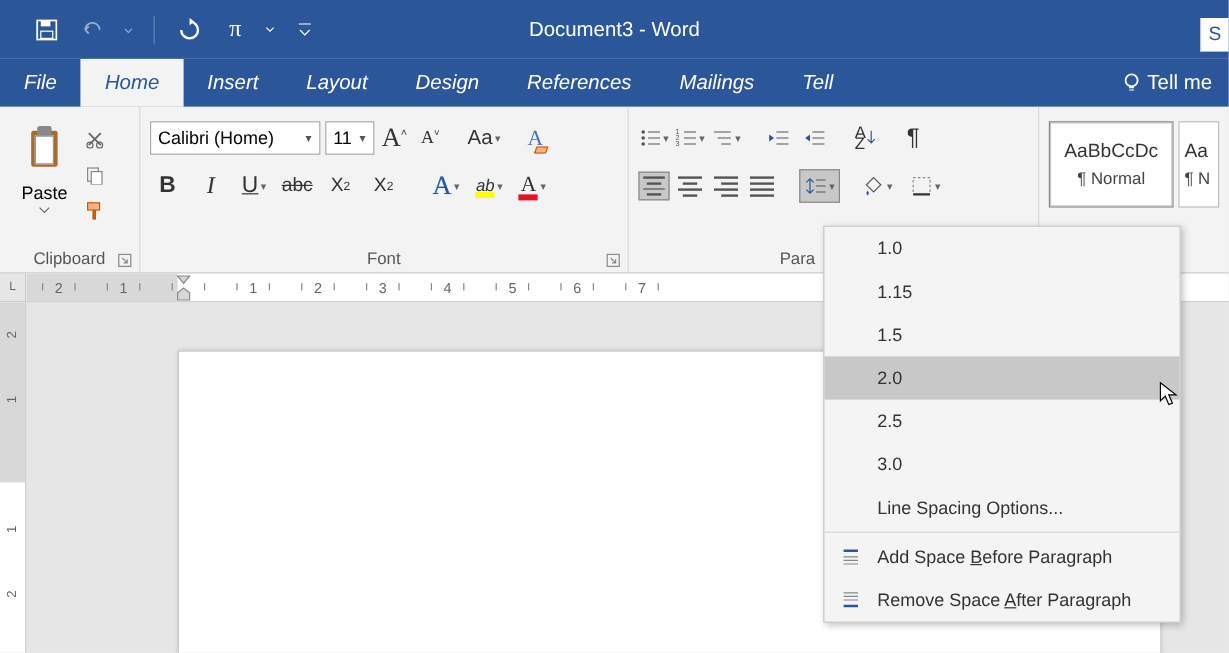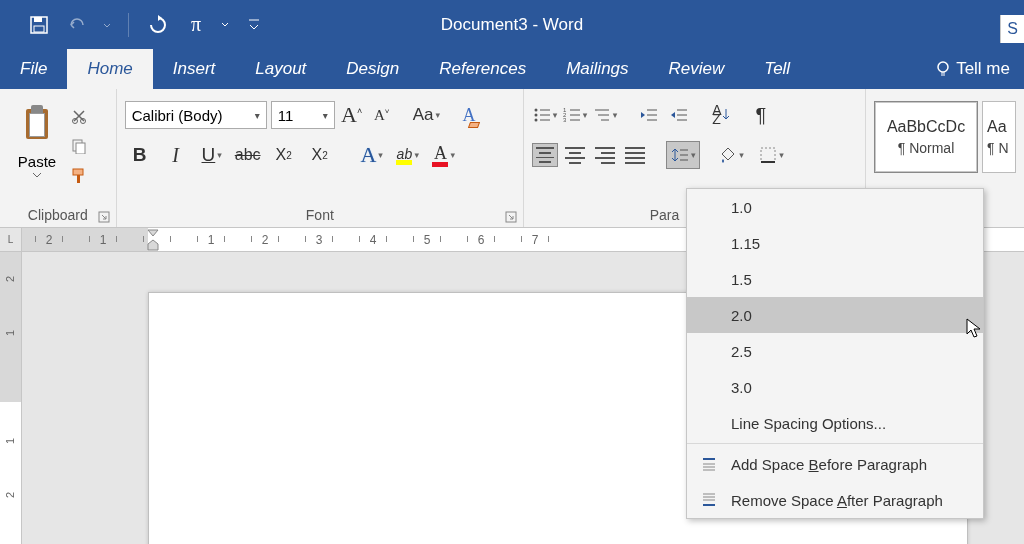--- a/index.html
+++ b/index.html
@@ -33,21 +33,21 @@
 .clip-paper { position: absolute; left: 9px; top: 10px; width: 16px; height: 24px; background: #fff; border:1px solid #999; }
 .clip-clip { position: absolute; left: 11px; top: 2px; width: 12px; height: 8px; background: #888; border-radius: 2px 2px 0 0; }
 .paste-label { font-size: 15px; margin-top: 8px; }
 .clipboard-side { display: flex; flex-direction: column; gap: 8px; padding: 10px 2px 0 2px; }
 .mini-btn { width: 22px; height: 22px; display:flex; align-items:center; justify-content:center; color:#555; }
 
 
 .font-row { display: flex; align-items: center; gap: 4px; }
 .font-combo { height: 28px; border: 1px solid #ababab; background: #fff; font-size: 15px; padding: 0 6px; display: flex; align-items: center; justify-content: space-between; }
 .font-name { width: 142px; }
-.font-size { width: 64px; }
+.font-size { width: 41px; }
 .combo-caret { font-size: 10px; color: #555; margin-left: 4px; }
 .ribbon-btn { min-width: 26px; height: 28px; display: flex; align-items: center; justify-content: center; font-size: 18px; color: #333; position: relative; }
 .ribbon-btn .caret { font-size: 9px; margin-left: 2px; color: #666; }
 .font-group-body { display:flex; flex-direction:column; gap:12px; padding-top:6px; }
 .font-row2 { display:flex; align-items:center; gap:10px; padding-left:2px; }
 .bold { font-weight: bold; font-size: 19px; }
 .italic { font-style: italic; font-family: "Times New Roman", serif; font-size: 20px; }
 .underline-u { text-decoration: underline; font-size: 19px; }
 .strike { text-decoration: line-through; font-size: 16px; }
 .subsup { font-size: 16px; }
@@ -161,21 +161,20 @@
 </div>
 
 <div class="menubar">
   <div class="tab">File</div>
   <div class="tab active">Home</div>
   <div class="tab">Insert</div>
   <div class="tab">Layout</div>
   <div class="tab">Design</div>
   <div class="tab">References</div>
   <div class="tab">Mailings</div>
-  <div class="tab">Review</div>
   <div class="tab">Tell</div>
   <div class="tell-me">
     <svg width="18" height="18" viewBox="0 0 18 18">
         <circle cx="9" cy="7" r="5" fill="none" stroke="#fff" stroke-width="1.5"></circle>
         <line x1="7" y1="13" x2="11" y2="13" stroke="#fff"></line>
         <line x1="7" y1="15" x2="11" y2="15" stroke="#fff"></line>
       </svg>
     <span>Tell me</span>
   </div>
 </div>
@@ -226,21 +225,21 @@
           </svg>
         </span>
     </div>
   </div>
 
   <div class="group" style="width:412px;">
     <div class="group-body">
       <div class="font-group-body">
         <div class="font-row">
           <div class="font-combo font-name">
-            <span>Calibri (Body)</span>
+            <span>Calibri (Home)</span>
             <span class="combo-caret">▾</span>
           </div>
           <div class="font-combo font-size">
             <span>11</span>
             <span class="combo-caret">▾</span>
           </div>
           <div class="ribbon-btn">
               <span class="grow-A">A<sup style="font-size:9px;">˄</sup></span>
             </div>
           <div class="ribbon-btn">

